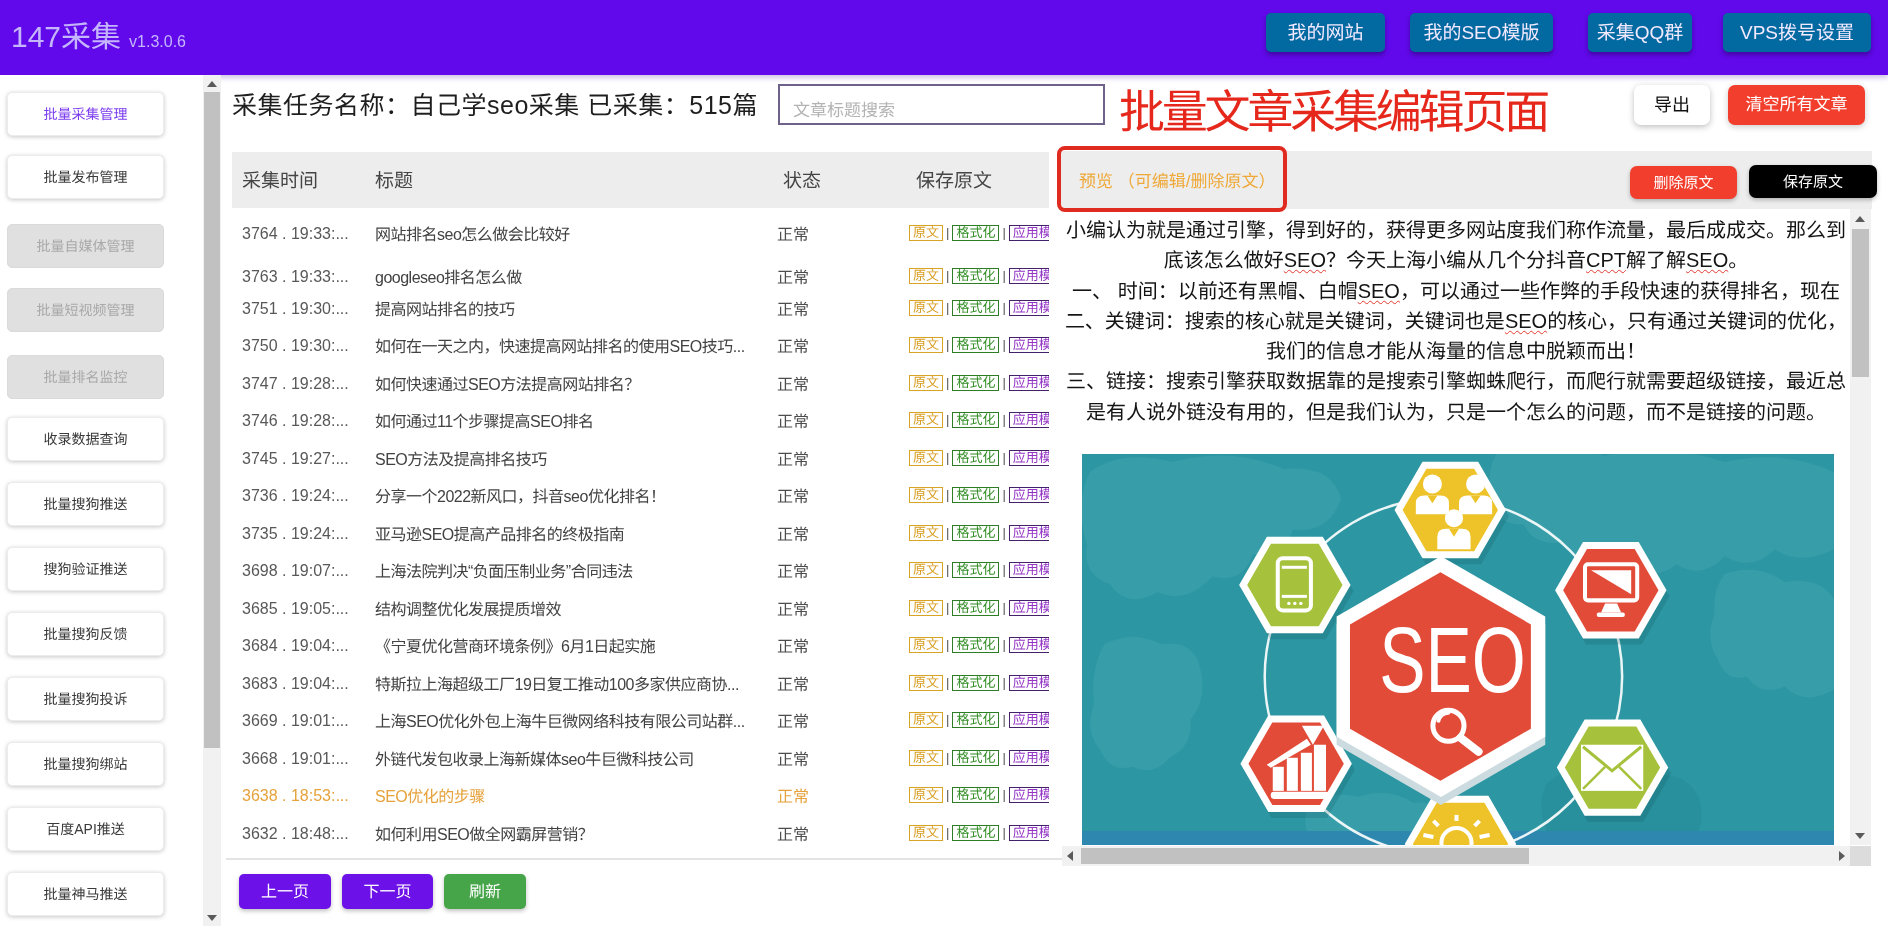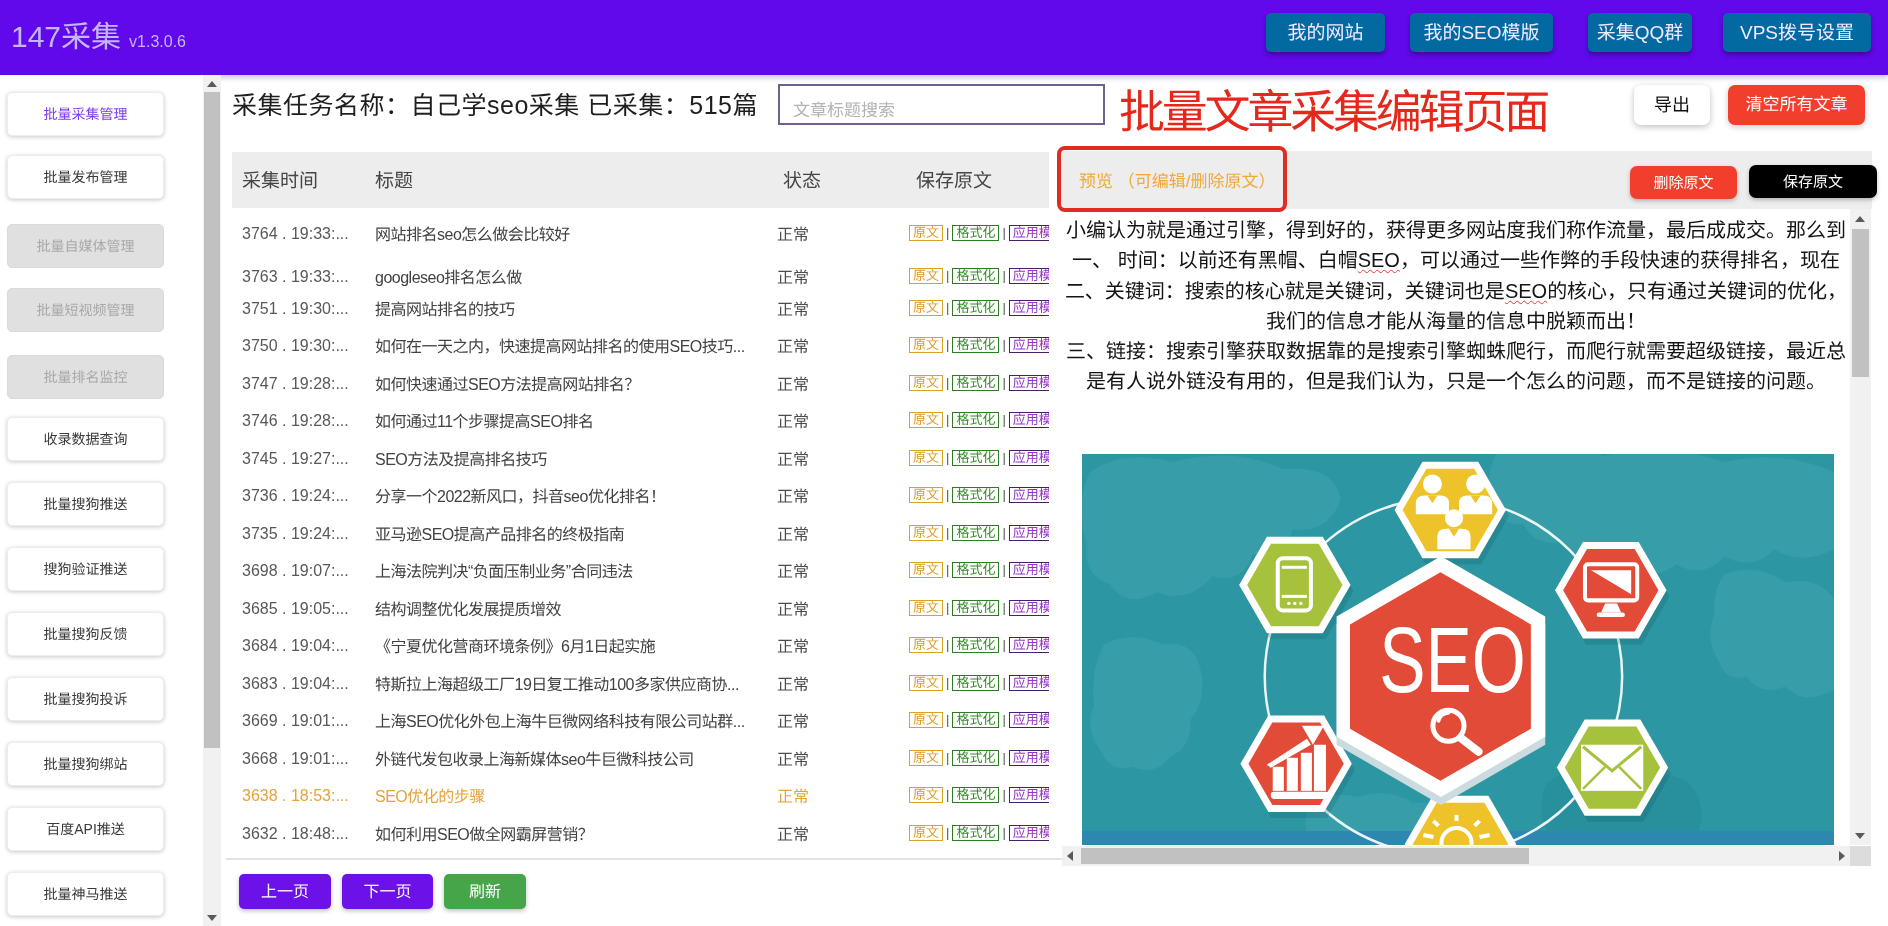--- a/index.html
+++ b/index.html
@@ -208,20 +208,21 @@
 <div class="pgbtn" style="left:239px;width:92px;background:#6d11e9">上一页</div>
 <div class="pgbtn" style="left:342px;width:91px;background:#6d11e9">下一页</div>
 <div class="pgbtn" style="left:444px;width:82px;background:#46a549">刷新</div>
 <div id="phead"></div>
 <div id="plabel">预览 （可编辑/删除原文）</div>
 <div id="redrect"></div>
 <div id="delbtn">删除原文</div>
 <div id="savebtn">保存原文</div>
 <div id="ptext">
 <div>小编认为就是通过引擎，得到好的，获得更多网站度我们称作流量，最后成成交。那么到</div>
+<div>底该怎么做好<span class="sq">SEO</span>？今天上海小编从几个分抖音<span class="sq">CPT</span>解了解<span class="sq">SEO</span>。</div>
 <div>一、 时间：以前还有黑帽、白帽<span class="sq">SEO</span>，可以通过一些作弊的手段快速的获得排名，现在</div>
 <div>二、关键词：搜索的核心就是关键词，关键词也是<span class="sq">SEO</span>的核心，只有通过关键词的优化，</div>
 <div>我们的信息才能从海量的信息中脱颖而出！</div>
 <div>三、链接：搜索引擎获取数据靠的是搜索引擎蜘蛛爬行，而爬行就需要超级链接，最近总</div>
 <div>是有人说外链没有用的，但是我们认为，只是一个怎么的问题，而不是链接的问题。</div>
 </div>
 <div id="pimg"><svg width="752" height="391" viewBox="0 0 749 390" preserveAspectRatio="none">
 <rect width="749" height="390" fill="#2c96a2"></rect>
 <g fill="#379ea9">
  <path d="M8 18 Q40 -5 90 8 Q150 -8 200 15 Q250 10 258 45 Q245 80 210 75 Q200 105 170 100 Q160 130 130 122 Q105 150 75 138 Q45 155 28 130 Q0 120 5 90 Q-8 50 8 18 Z"></path>

